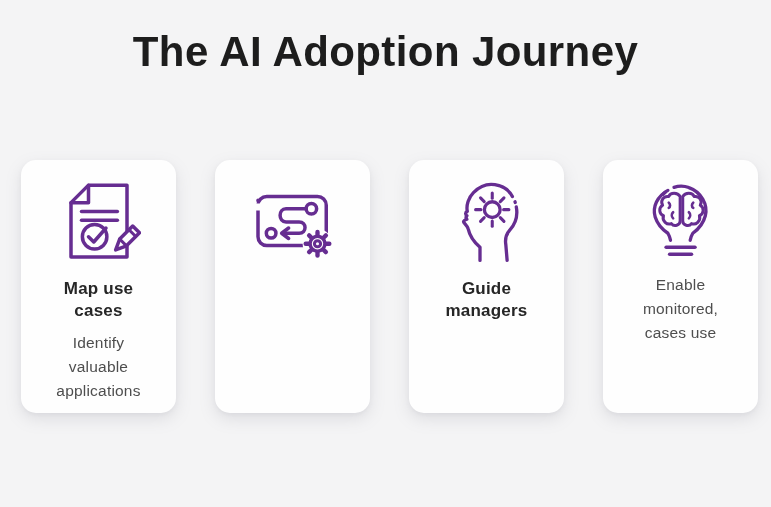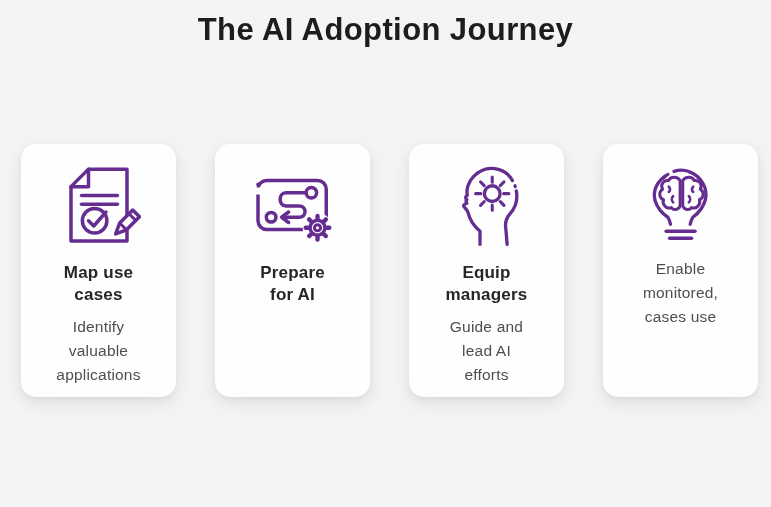--- a/index.html
+++ b/index.html
@@ -12,23 +12,23 @@
   }
   *{box-sizing:border-box;}
   html,body{margin:0;padding:0;}
   body{
     width:771px;height:507px;overflow:hidden;
     background:var(--page-bg);
     font-family:"Liberation Sans", sans-serif;
   }
   .page{position:relative;width:771px;height:507px;}
   .title{
-    margin:0;padding-top:13px;
+    margin:16px;padding-top:13px;
     text-align:center;
-    font-size:31px;font-weight:700;letter-spacing:0.4px;
+    font-size:42px;font-weight:700;letter-spacing:0.4px;
     color:var(--title-color);line-height:1.1;
   }
   .cards{
     position:absolute;top:144px;left:8px;right:0;
     display:flex;justify-content:center;gap:39px;
   }
   .card{
     width:155px;height:253px;
     background:var(--card-bg);
     border-radius:15px;
@@ -108,22 +108,20 @@
             <path d="M70,80 L66.4,83.5"></path>
             <path d="M67.5,74 L62.5,74"></path>
             <path d="M70,68 L66.4,64.5"></path>
             <path d="M76,65.5 L76,60.5"></path>
             <path d="M82,68 L85.6,64.5"></path>
           </g>
           <circle class="stf" stroke-width="4" cx="76" cy="74" r="8.5"></circle>
           <circle class="st" stroke-width="3.5" cx="76" cy="74" r="3.5"></circle>
         </svg>
       </div>
-      <h2 class="card-title">Prepare
-for AI</h2>
     </div>
 
     <div class="card">
       <div class="icon-wrap">
         <svg viewBox="0 0 96 96">
           <path class="st" stroke-width="3.8" d="M40,93 V78 C33,72 28,64 26.5,57 C26,54 23,52 21.5,49.5 C20.5,47.8 23,46.8 25,46 C23.8,44.5 24,43 25,42 C23,40.5 23.2,38 25.5,37 C24,30 27,21 32.5,15.5 C39,9 48,5 57,6.5 C66,8 73.5,13 77,20"></path>
           <path class="st" stroke-width="3.8" d="M80,26 l0.3,0.9"></path>
           <path class="st" stroke-width="3.8" d="M81.5,32 C83.5,43 80,52 74,58.5 C70,63 68.5,69 69.5,75 L71,93"></path>
           <circle class="st" stroke-width="3.8" cx="54" cy="35" r="9"></circle>
           <g class="st" stroke-width="3.5">
@@ -131,25 +129,22 @@
             <path d="M63.2,44.2 L67.4,48.4"></path>
             <path d="M54,48 L54,54"></path>
             <path d="M44.8,44.2 L40.6,48.4"></path>
             <path d="M41,35 L35,35"></path>
             <path d="M44.8,25.8 L40.6,21.6"></path>
             <path d="M54,22 L54,16"></path>
             <path d="M63.2,25.8 L67.4,21.6"></path>
           </g>
         </svg>
       </div>
-      <h2 class="card-title">Equip
+      <h2 class="card-title">Guide
 managers</h2>
-      <p class="card-desc">Guide and
-lead AI
-efforts</p>
     </div>
 
     <div class="card">
       <div class="icon-wrap">
         <svg viewBox="0 0 96 96">
           <path class="st" stroke-width="3.8" d="M33,13 C21,19.5 15,32 18.5,43.5 C21,51.5 27,58 33,62 C34.5,64.5 35.5,67 36,70"></path>
           <path class="st" stroke-width="3.8" d="M40,9.5 C45,7.8 52,7.8 57,9.8 C71,14.8 79,29 75.8,42 C73.5,51 67,58 61.5,62 C60,64.5 59,67 58.5,70"></path>
           <path class="st" stroke-width="3.8" d="M27.5,17.5 L30,15.2"></path>
           <path class="st" stroke-width="4" d="M31,78 H64"></path>
           <path class="st" stroke-width="4" d="M35,86 H60"></path>

